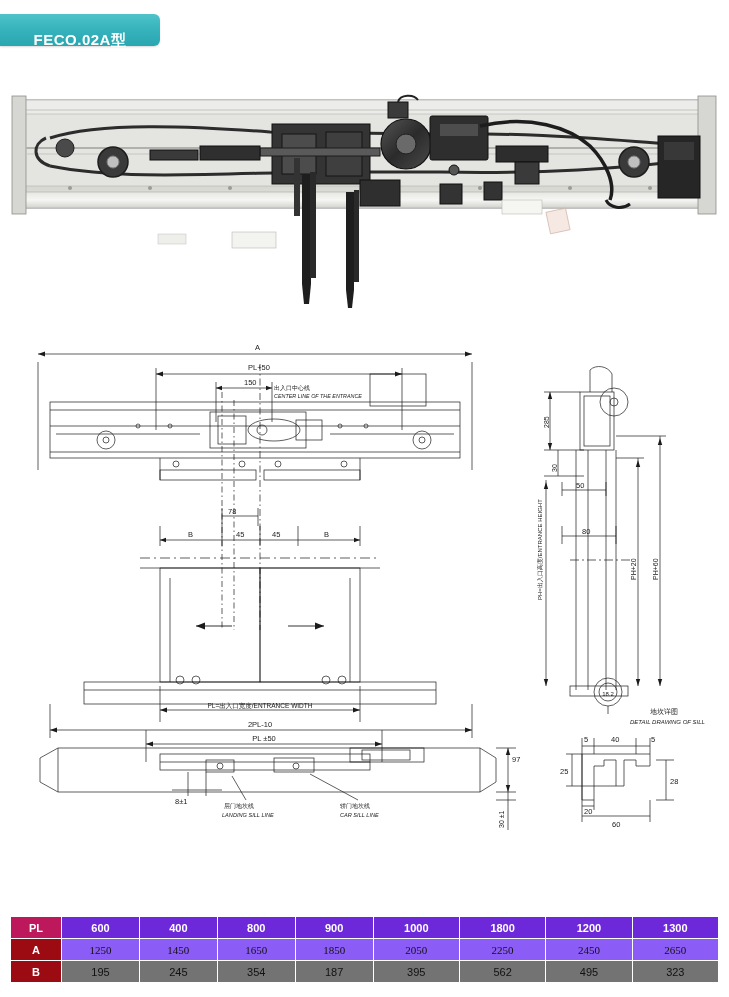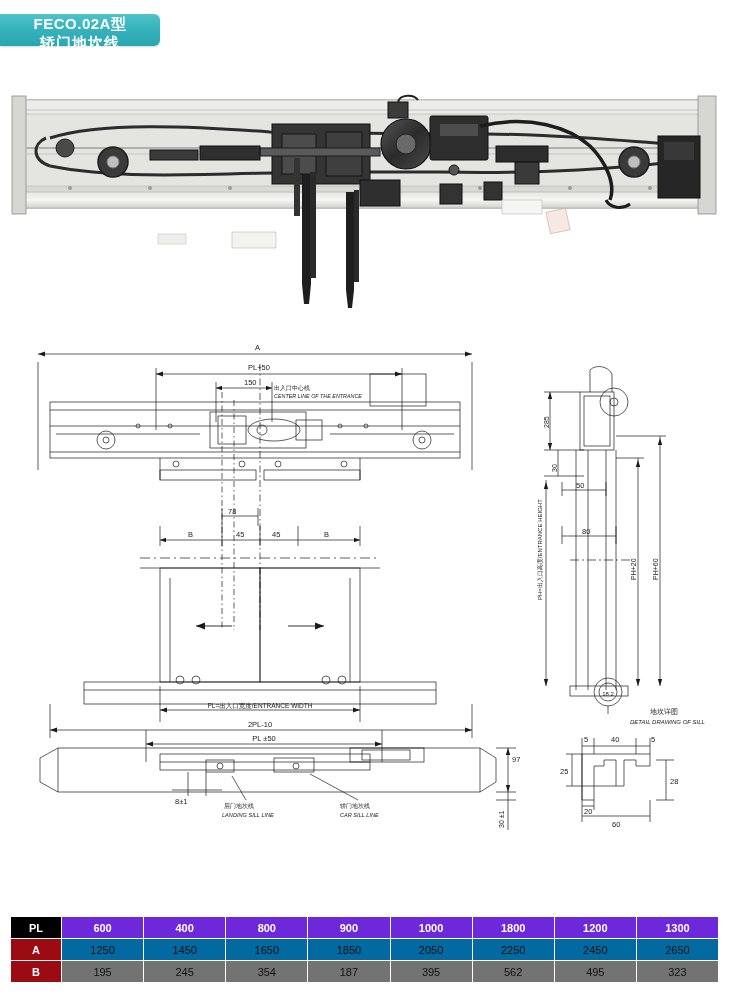--- a/index.html
+++ b/index.html
@@ -22,21 +22,21 @@
     left: 0;
     top: 14px;
     width: 160px;
     height: 32px;
     background: linear-gradient(to bottom, #4fc3c9 0%, #35b2bb 50%, #2aa6b0 100%);
     border-top-right-radius: 6px;
     border-bottom-right-radius: 6px;
     box-shadow: 0 1px 2px rgba(0,0,0,0.15);
     color: #ffffff;
     text-align: center;
-    padding-top: 0;
+    padding-top: 16px;
     box-sizing: border-box;
   }
   .header-badge .line1 {
     font-size: 15px;
     font-weight: bold;
     letter-spacing: 0.5px;
     line-height: 19px;
   }
   .header-badge .line2 {
     font-size: 15px;
@@ -79,29 +79,29 @@
     height: 21px;
     padding: 0;
     font-weight: normal;
   }
   .spec-table .rowhead {
     width: 50px;
     color: #ffffff;
     font-weight: bold;
     font-size: 11px;
   }
-  .spec-table tr.r-pl .rowhead { background: #000000; }
+  .spec-table tr.r-pl .rowhead { background: #be185d; }
   .spec-table tr.r-a .rowhead { background: #9d0b12; }
   .spec-table tr.r-b .rowhead { background: #9d0b12; }
   .spec-table tr.r-pl td.val {
     background: #6d28d9;
     color: #ffffff;
     font-weight: bold;
   }
-  .spec-table tr.r-a td.val { background: #0369a1; color: #111; }
+  .spec-table tr.r-a td.val { background: #8b5cf6; color: #111; font-family: Liberation Serif, serif; }
   .spec-table tr.r-b td.val { background: #737373; color: #111; }
 
   text { font-family: "Liberation Sans", sans-serif; }
 </style>
 </head>
 <body>
 
 <div class="header-badge">
   <div class="line1">FECO.02A型</div>
   <div class="line2">轿门地坎线</div>

